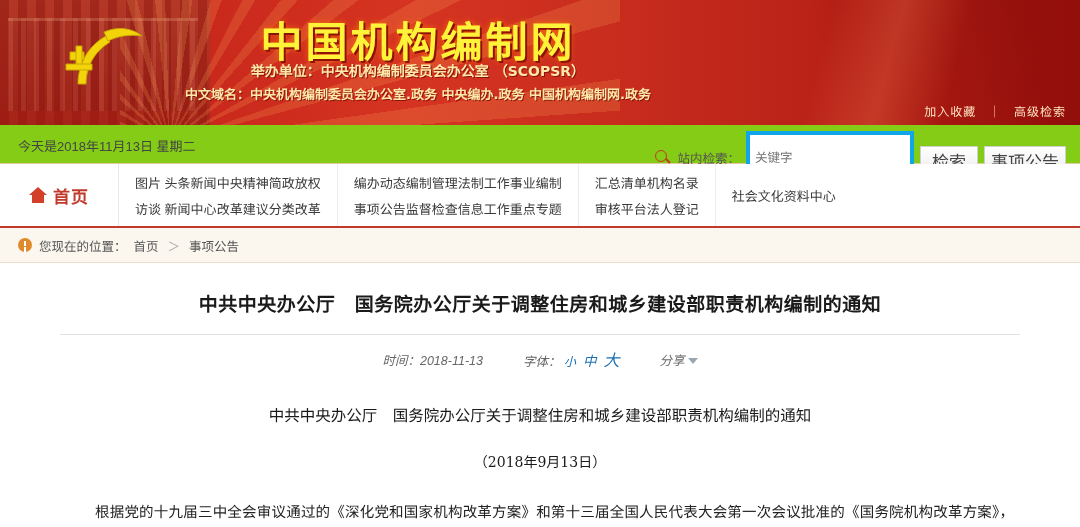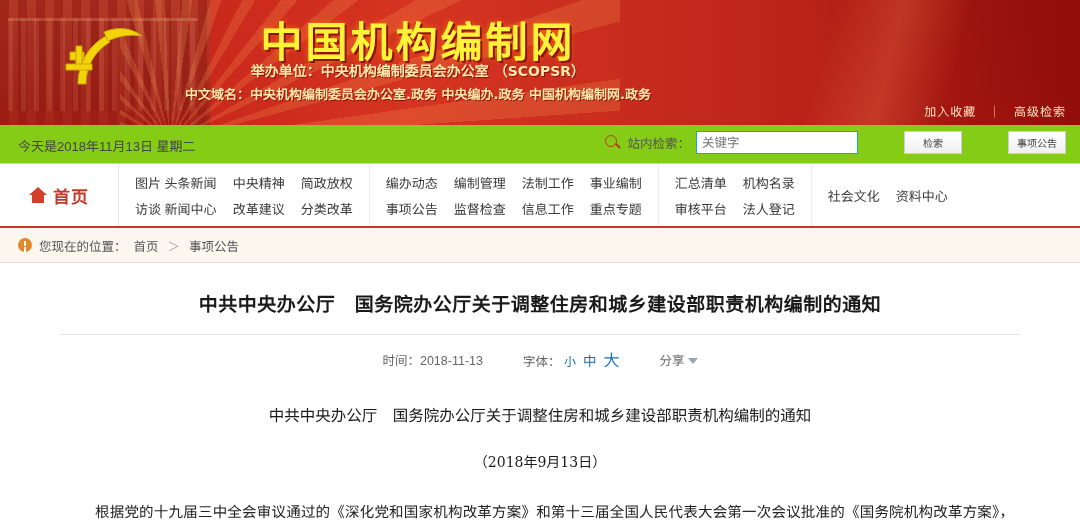--- a/index.html
+++ b/index.html
@@ -140,38 +140,37 @@
     background: #c23a1c;
     transform: rotate(45deg);
   }
   .search-label {
     font-size: 12.5px;
     color: #555;
   }
   .search-input {
     width: 150px;
     height: 21px;
-    border: 1px solid #0ea5e9;
+    border: 4px solid #0ea5e9;
     background: #fff;
     font-size: 12.5px;
     color: #9a9a9a;
-    padding: 0 5px;
+    padding: 12px 5px;
     outline: none;
     font-family: "Liberation Sans", sans-serif;
   }
   .search-btn {
     height: 23px;
     min-width: 58px;
     border: 1px solid #cfcfcf;
     background: linear-gradient(180deg, #ffffff 0%, #f0f0f0 100%);
-    font-size: 10px;
+    font-size: 17px;
     color: #444;
     cursor: pointer;
     font-family: "Liberation Sans", sans-serif;
-    margin-left: 40px;
   }
 
   
   .nav {
     position: relative;
     height: 62px;
     border-bottom: 2px solid #c0392b;
     background: #fff;
     display: flex;
     align-items: stretch;
@@ -214,21 +213,20 @@
     display: flex;
     flex-direction: column;
     justify-content: center;
     gap: 7px;
     padding: 0 16px;
     border-right: 1px solid #ececec;
   }
   .nav-group:last-child { border-right: none; }
   .nav-row {
     display: flex;
-    gap: 16px;
   }
   .nav-item {
     font-size: 13px;
     color: #3a3a3a;
     white-space: nowrap;
     cursor: pointer;
   }
 
   
   .crumb {
@@ -276,20 +274,21 @@
   }
   .art-meta {
     display: flex;
     align-items: center;
     justify-content: center;
     gap: 40px;
     padding: 12px 0 4px 0;
     font-size: 12.5px;
     color: #666;
     position: relative;
+    font-style: italic;
   }
   .font-sizes {
     display: inline-flex;
     gap: 7px;
     align-items: baseline;
   }
   .fs { color: #1a6fb5; cursor: pointer; }
   .fs.s { font-size: 12px; }
   .fs.m { font-size: 13.5px; }
   .fs.l { font-size: 16px; }

